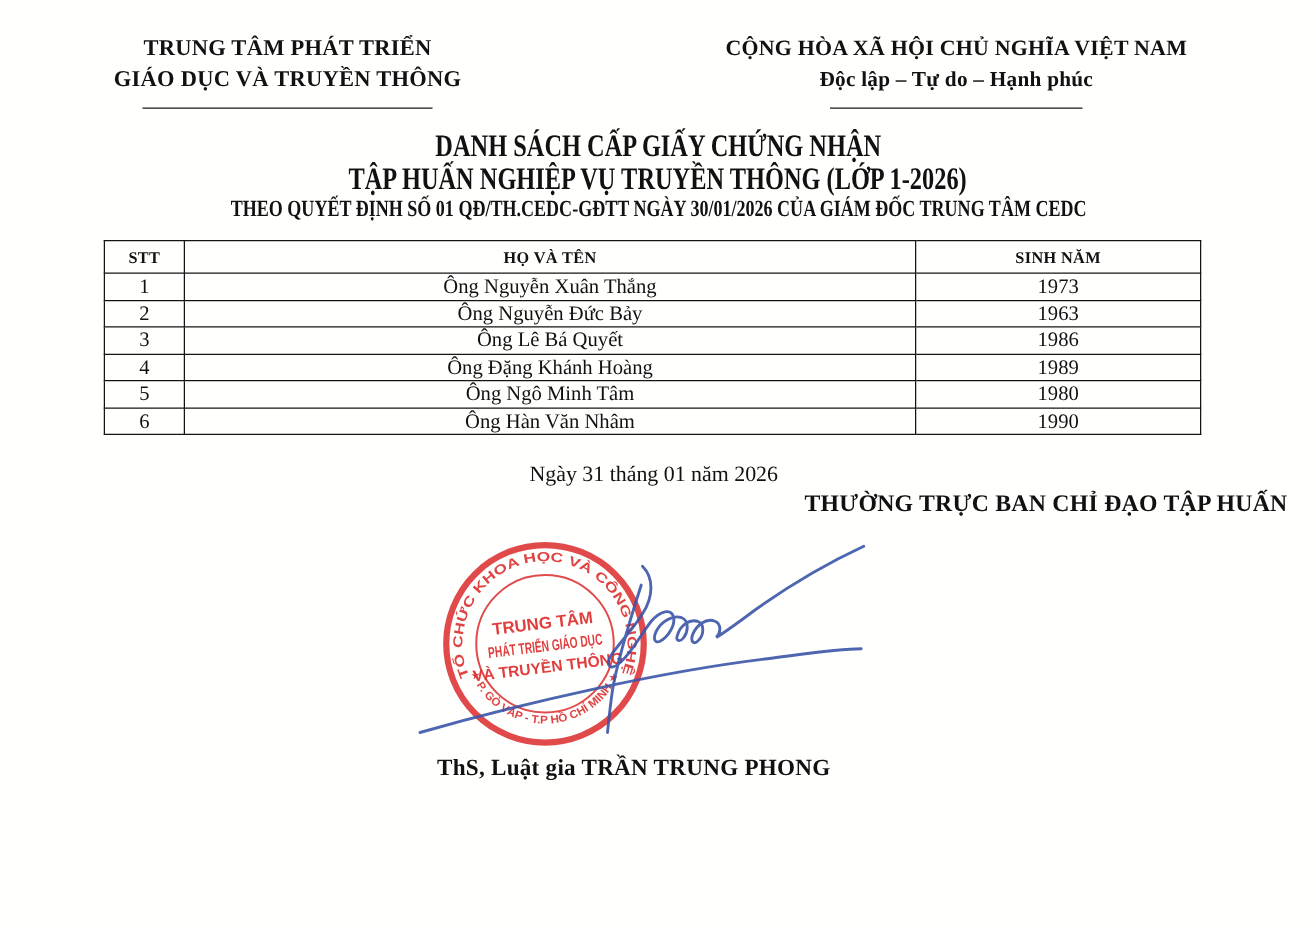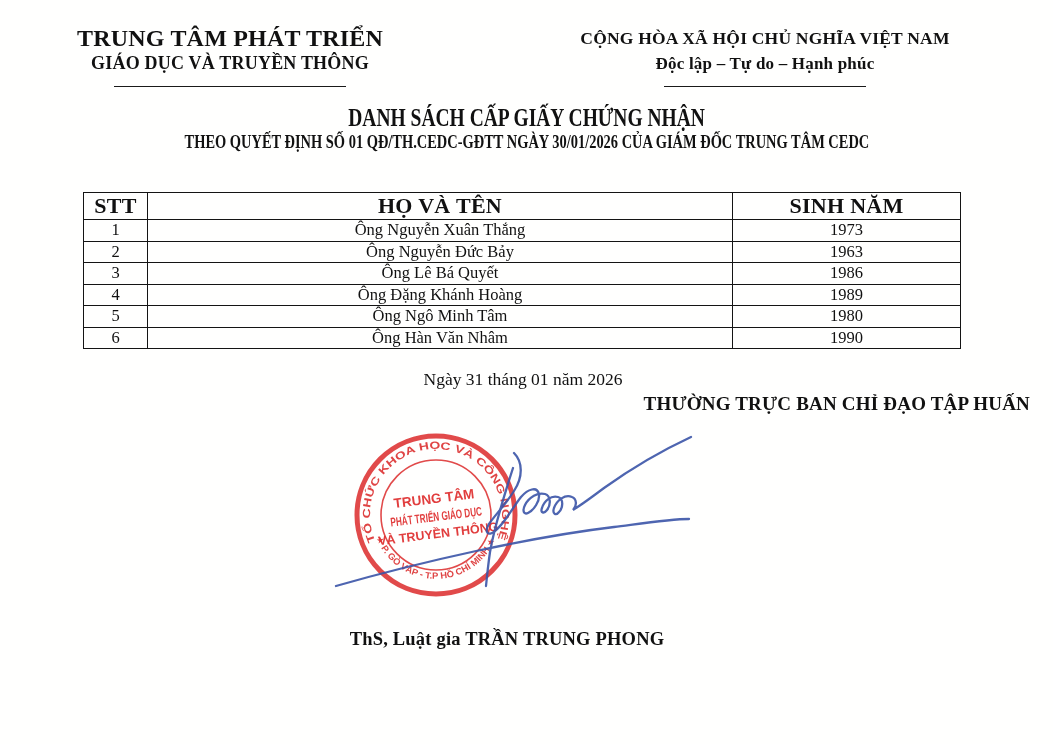--- a/index.html
+++ b/index.html
@@ -3,51 +3,51 @@
 <meta charset="utf-8">
 <style>
   * { margin:0; padding:0; box-sizing:border-box; }
   html,body { width:1053px; height:744px; background:#ffffff; overflow:hidden; }
   body { font-family:"Liberation Serif","DejaVu Serif",serif; color:#111; }
   .page { position:relative; width:1053px; height:744px; background:#fffffe; }
 
   
   .hdr-left  { position:absolute; left:70px;  top:26px; width:320px; text-align:center; }
   .hdr-right { position:absolute; left:560px; top:26px; width:410px; text-align:center; }
-  .hdr-line1 { font-weight:bold; font-size:24px; line-height:25px; letter-spacing:.2px; }
+  .hdr-line1 { font-weight:bold; font-size:18px; line-height:25px; letter-spacing:.2px; }
   .hdr-line2 { font-weight:bold; font-size:18px; line-height:25px; letter-spacing:.2px; }
   .hdr-right .hdr-line1 { font-size:17.5px; }
   .hdr-right .hdr-line2 { font-size:17px; }
   .hdr-rule  { height:0; border-top:1.8px solid #1a1a1a; margin:10px auto 0; }
   .hdr-left  .hdr-rule { width:232px; }
   .hdr-right .hdr-rule { width:202px; }
 
   
   .title-block { position:absolute; left:0; top:104px; width:1053px; text-align:center; }
   .title-line { display:block; }
   .tsq { display:inline-block; transform:scaleX(.78); transform-origin:center; white-space:nowrap; font-weight:bold; }
   .title-l1 .tsq { font-size:25px; line-height:27px; }
   .title-l2 .tsq { font-size:25px; line-height:26px; }
   .title-l3 .tsq { font-size:18.5px; line-height:22px; }
 
   
   .roster { position:absolute; left:83px; top:192px; width:877px; border-collapse:collapse; table-layout:fixed; }
   .roster th, .roster td { border:1.7px solid #141414; text-align:center; vertical-align:middle; padding:0 2px; }
-  .roster th { height:26px; font-size:22px; font-weight:bold; letter-spacing:.3px; }
+  .roster th { height:26px; font-size:13px; font-weight:bold; letter-spacing:.3px; }
   .roster td { height:21.5px; font-size:16.5px; line-height:18px; }
   .col-stt  { width:64px; }
   .col-name { width:585px; }
   .col-year { width:228px; }
 
   
   .sign-block { position:absolute; left:16px; top:368px; width:1014px; text-align:center; }
   .date-line { font-size:17.5px; line-height:23px; }
   .committee { font-size:19px; font-weight:bold; line-height:26px; letter-spacing:.2px;text-align:right; }
   .signer-name { position:absolute; left:0; top:605px; width:1014px; text-align:center;
-                 font-size:18.5px; font-weight:bold; letter-spacing:.2px;margin-top:24px; }
+                 font-size:18.5px; font-weight:bold; letter-spacing:.2px; }
 
   .stamp-wrap { position:absolute; left:352px; top:431px; width:168px; height:168px; }
   .sig-wrap   { position:absolute; left:320px; top:425px; width:380px; height:170px; }
   .stamp-sans { font-family:"Liberation Sans","DejaVu Sans",sans-serif; }
 </style>
 </head>
 <body>
 
 <div class="page">
 
@@ -58,20 +58,21 @@
   </div>
 
   <div class="hdr-right">
     <div class="hdr-line1">CỘNG HÒA XÃ HỘI CHỦ NGHĨA VIỆT NAM</div>
     <div class="hdr-line2">Độc lập – Tự do – Hạnh phúc</div>
     <div class="hdr-rule"></div>
   </div>
 
   <div class="title-block">
     <span class="title-line title-l1"><span class="tsq">DANH SÁCH CẤP GIẤY CHỨNG NHẬN</span></span>
+    <span class="title-line title-l2"><span class="tsq">TẬP HUẤN NGHIỆP VỤ TRUYỀN THÔNG (LỚP 1-2026)</span></span>
     <span class="title-line title-l3"><span class="tsq">THEO QUYẾT ĐỊNH SỐ 01 QĐ/TH.CEDC-GĐTT NGÀY 30/01/2026 CỦA GIÁM ĐỐC TRUNG TÂM CEDC</span></span>
   </div>
 
   <table class="roster">
     <thead>
       <tr>
         <th class="col-stt">STT</th>
         <th class="col-name">HỌ VÀ TÊN</th>
         <th class="col-year">SINH NĂM</th>
       </tr>

